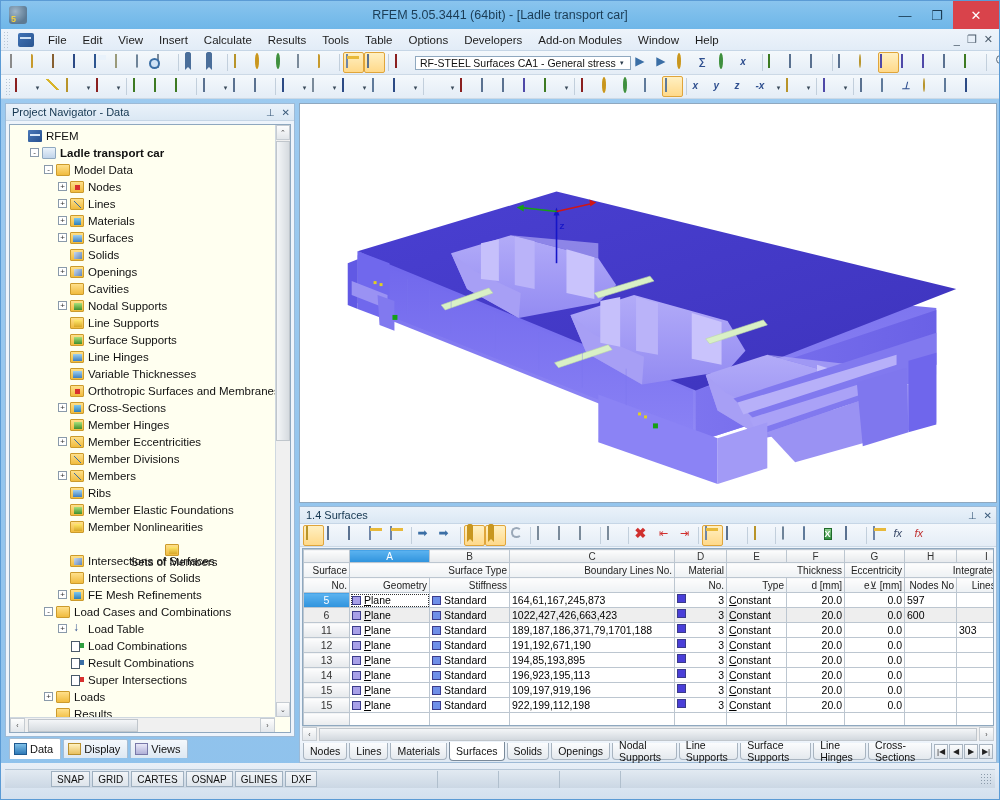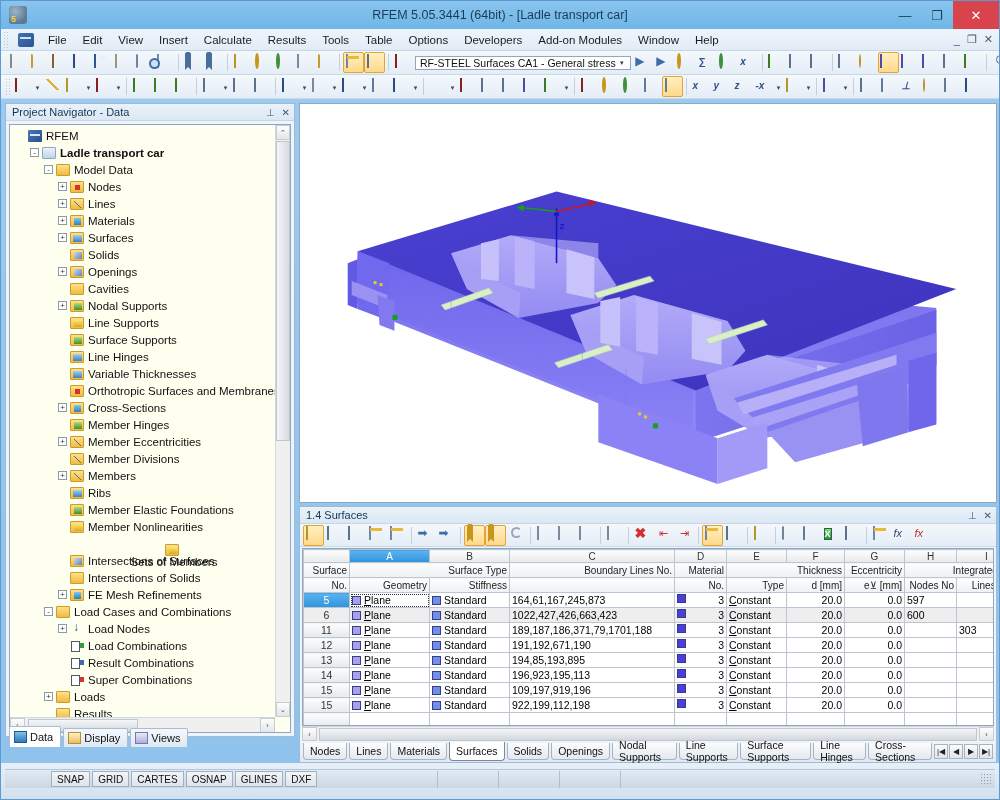--- a/index.html
+++ b/index.html
@@ -236,22 +236,22 @@
     position:absolute;left:0;right:15px;bottom:0;height:15px;
     background:#f0f0f0;border-top:1px solid #cfd8e0;display:flex;align-items:center;
   }
   #tree-hscroll .arr{width:15px;height:15px;background:linear-gradient(to bottom,#fdfdfd,#e2e6ea);
     border:1px solid #c6ccd2;display:flex;align-items:center;justify-content:center;font-size:7px;color:#444;}
   #tree-hscroll .thumb{height:13px;width:110px;margin-left:3px;
     background:linear-gradient(to bottom,#f4f6f8,#d6dbe0);border:1px solid #c0c6cc;}
   #tree-hscroll .arr.right{margin-left:auto;}
 
   #nav-tabs {
-    position:absolute; left:4px; width:290px; bottom:14px; height:21px;
-    display:flex; align-items:flex-end; padding-left:4px; gap:2px;
+    position:absolute; left:4px; width:290px; bottom:2px; height:21px;
+    display:flex; align-items:center; padding-left:4px; gap:2px;
   }
   .navtab {
     display:flex; align-items:center; gap:3px;
     height:19px; padding:0 7px 0 4px; font-size:11px; color:#111;
     background:linear-gradient(to bottom,#f4f8fc,#dde8f3);
     border:1px solid #a8bdd2; border-bottom:none; border-radius:2px 2px 0 0;
   }
   .navtab.active { background:#fff; height:21px; font-weight:normal; }
   .navtab .ti{width:13px;height:12px;}
   .ti-data{background:linear-gradient(to bottom,#7fc0e8,#2f7ab8);border:1px solid #1f5a90;}
@@ -804,36 +804,36 @@
               <span class="tlabel">FE Mesh Refinements</span>
             </div>
             <div class="tnode" style="padding-left: 32px;">
               <span class="texp">-</span>
               <span class="ticon i-folder"></span>
               <span class="tlabel">Load Cases and Combinations</span>
             </div>
             <div class="tnode" style="padding-left: 46px;">
               <span class="texp">+</span>
               <span class="ticon i-arrow"></span>
-              <span class="tlabel">Load Nodes</span>
+              <span class="tlabel">Load Table</span>
             </div>
             <div class="tnode" style="padding-left: 46px;">
               <span class="texp none"></span>
               <span class="ticon i-comb"></span>
               <span class="tlabel">Load Combinations</span>
             </div>
             <div class="tnode" style="padding-left: 46px;">
               <span class="texp none"></span>
               <span class="ticon i-comb blue"></span>
               <span class="tlabel">Result Combinations</span>
             </div>
             <div class="tnode" style="padding-left: 46px;">
               <span class="texp none"></span>
               <span class="ticon i-comb red"></span>
-              <span class="tlabel">Super Combinations</span>
+              <span class="tlabel">Super Intersections</span>
             </div>
             <div class="tnode" style="padding-left: 32px;">
               <span class="texp">+</span>
               <span class="ticon i-folder"></span>
               <span class="tlabel">Loads</span>
             </div>
             <div class="tnode" style="padding-left: 32px;">
               <span class="texp none"></span>
               <span class="ticon i-folder"></span>
               <span class="tlabel">Results</span>

